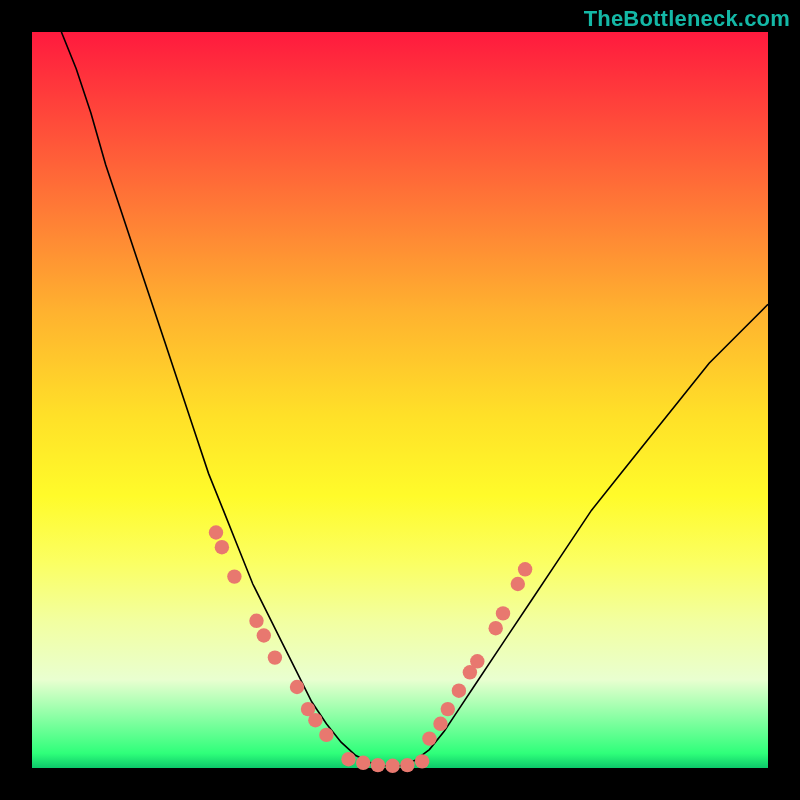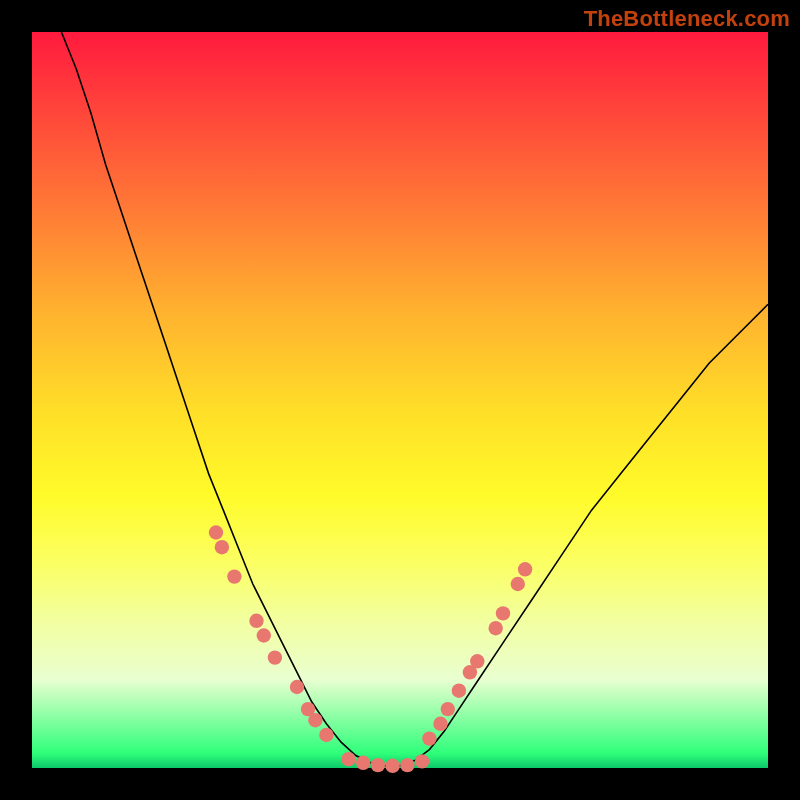--- a/index.html
+++ b/index.html
@@ -30,21 +30,21 @@
       #2fff7a 98%,
       #0cc96a 100%
     );
   }
   .wm {
     position: absolute;
     right: 10px;
     top: 6px;
     font-size: 22px;
     font-weight: 600;
-    color: #c2410c;
+    color: #14b8a6;
     letter-spacing: 0.2px;
   }
   svg.plot {
     position: absolute;
     left: 32px;
     top: 32px;
     width: 736px;
     height: 736px;
     overflow: visible;
   }

